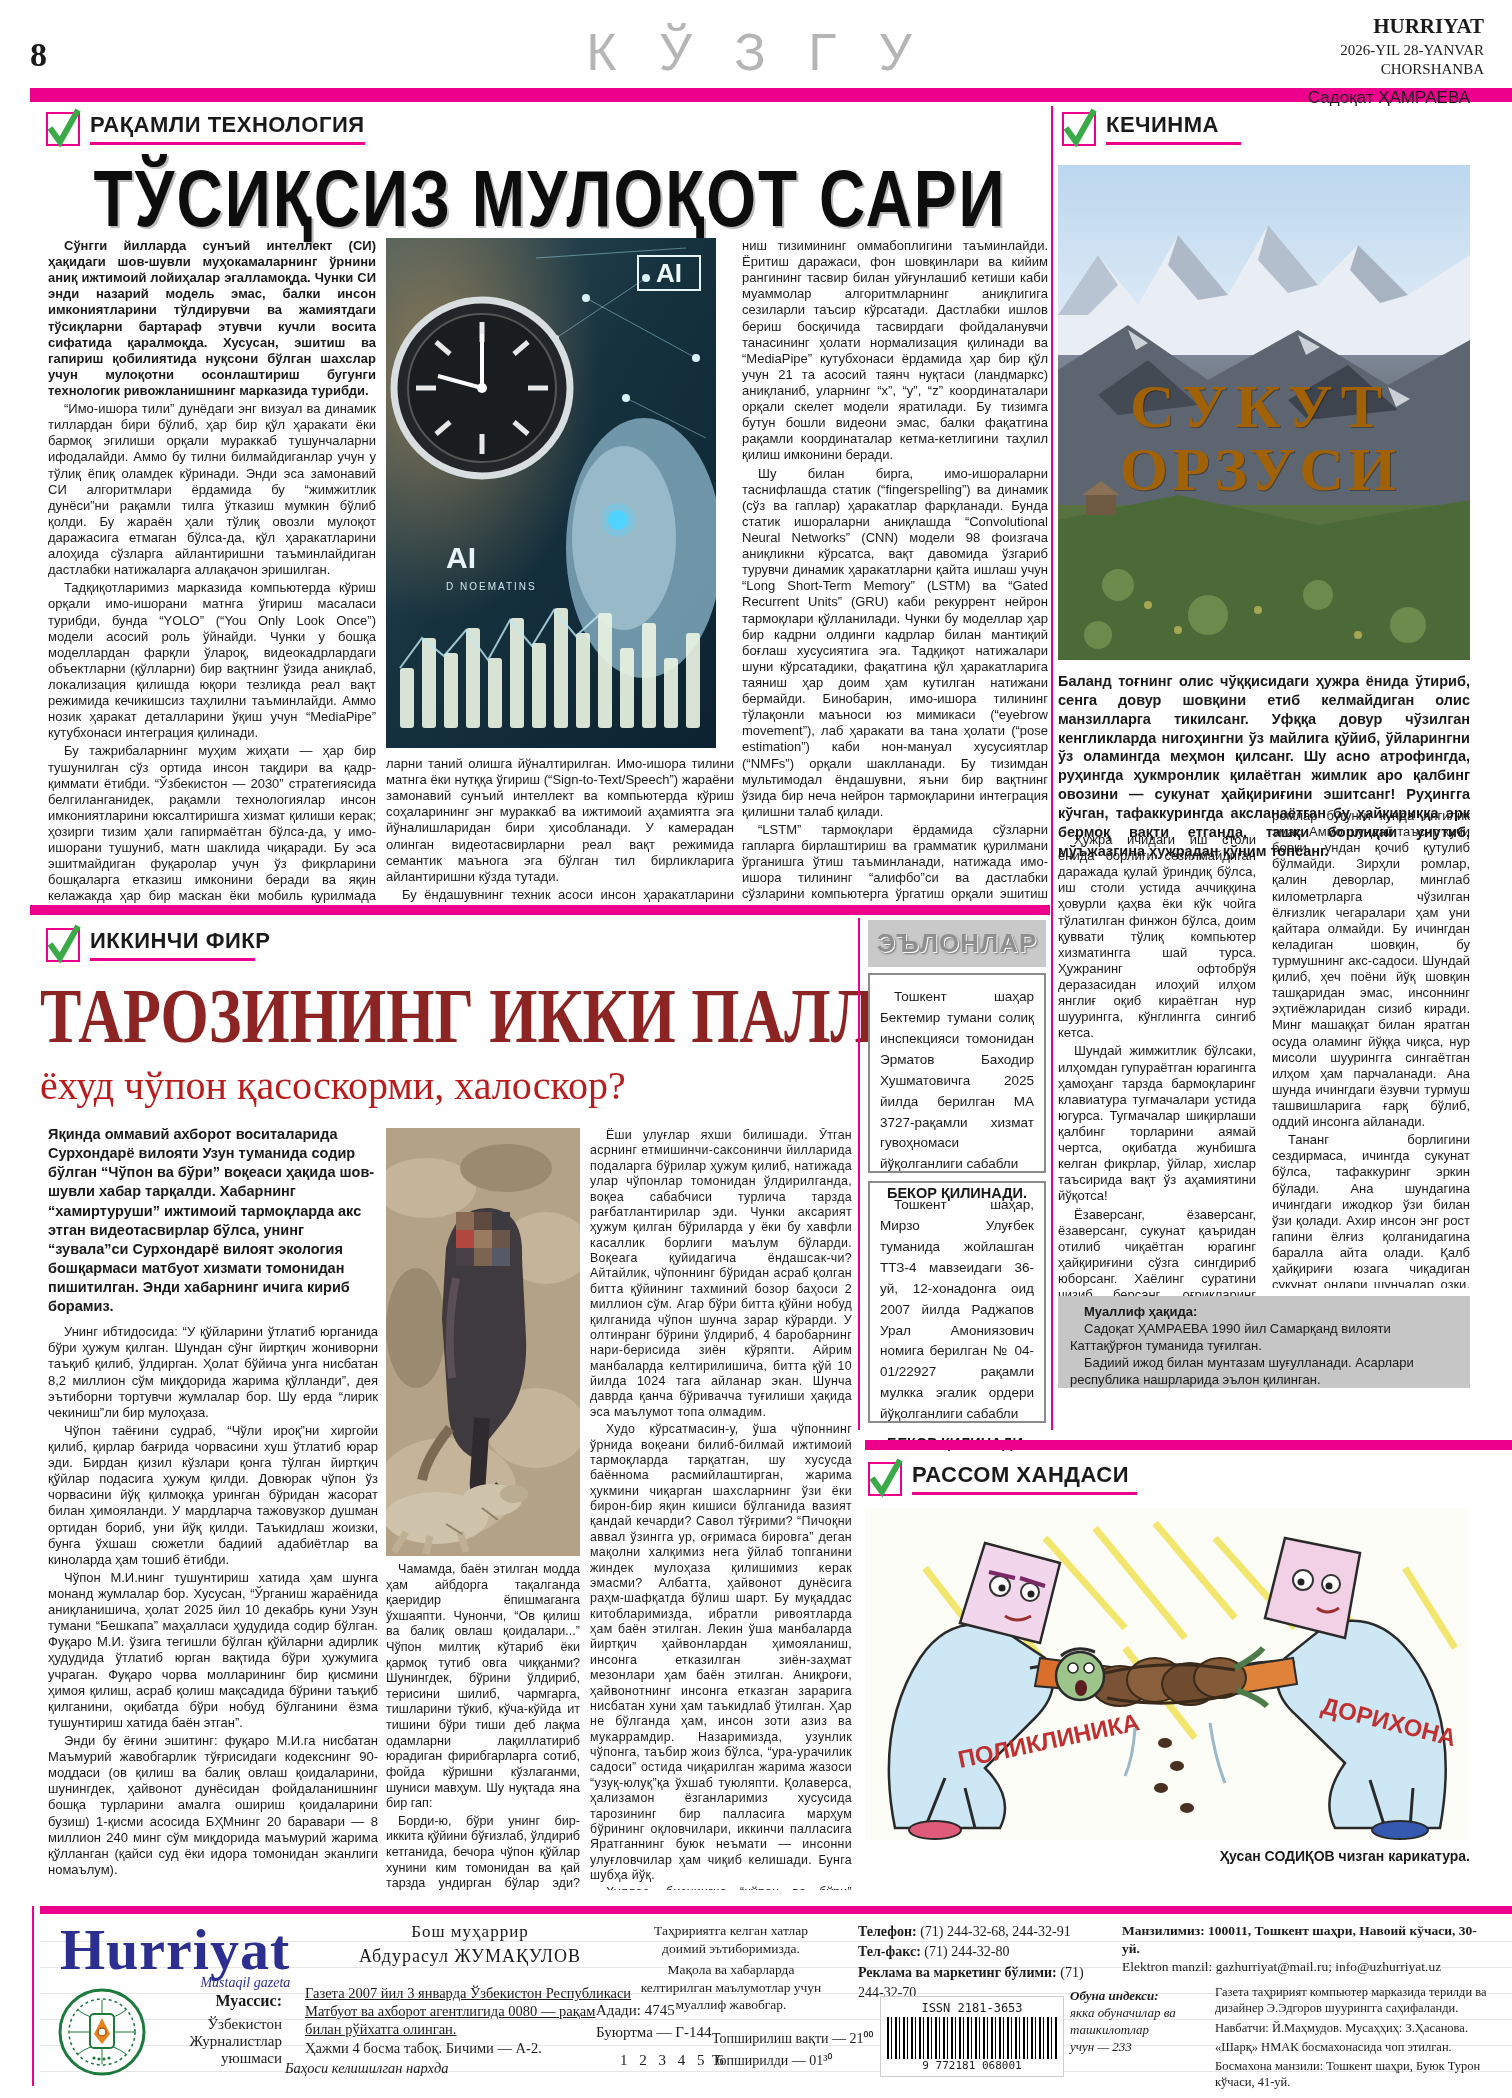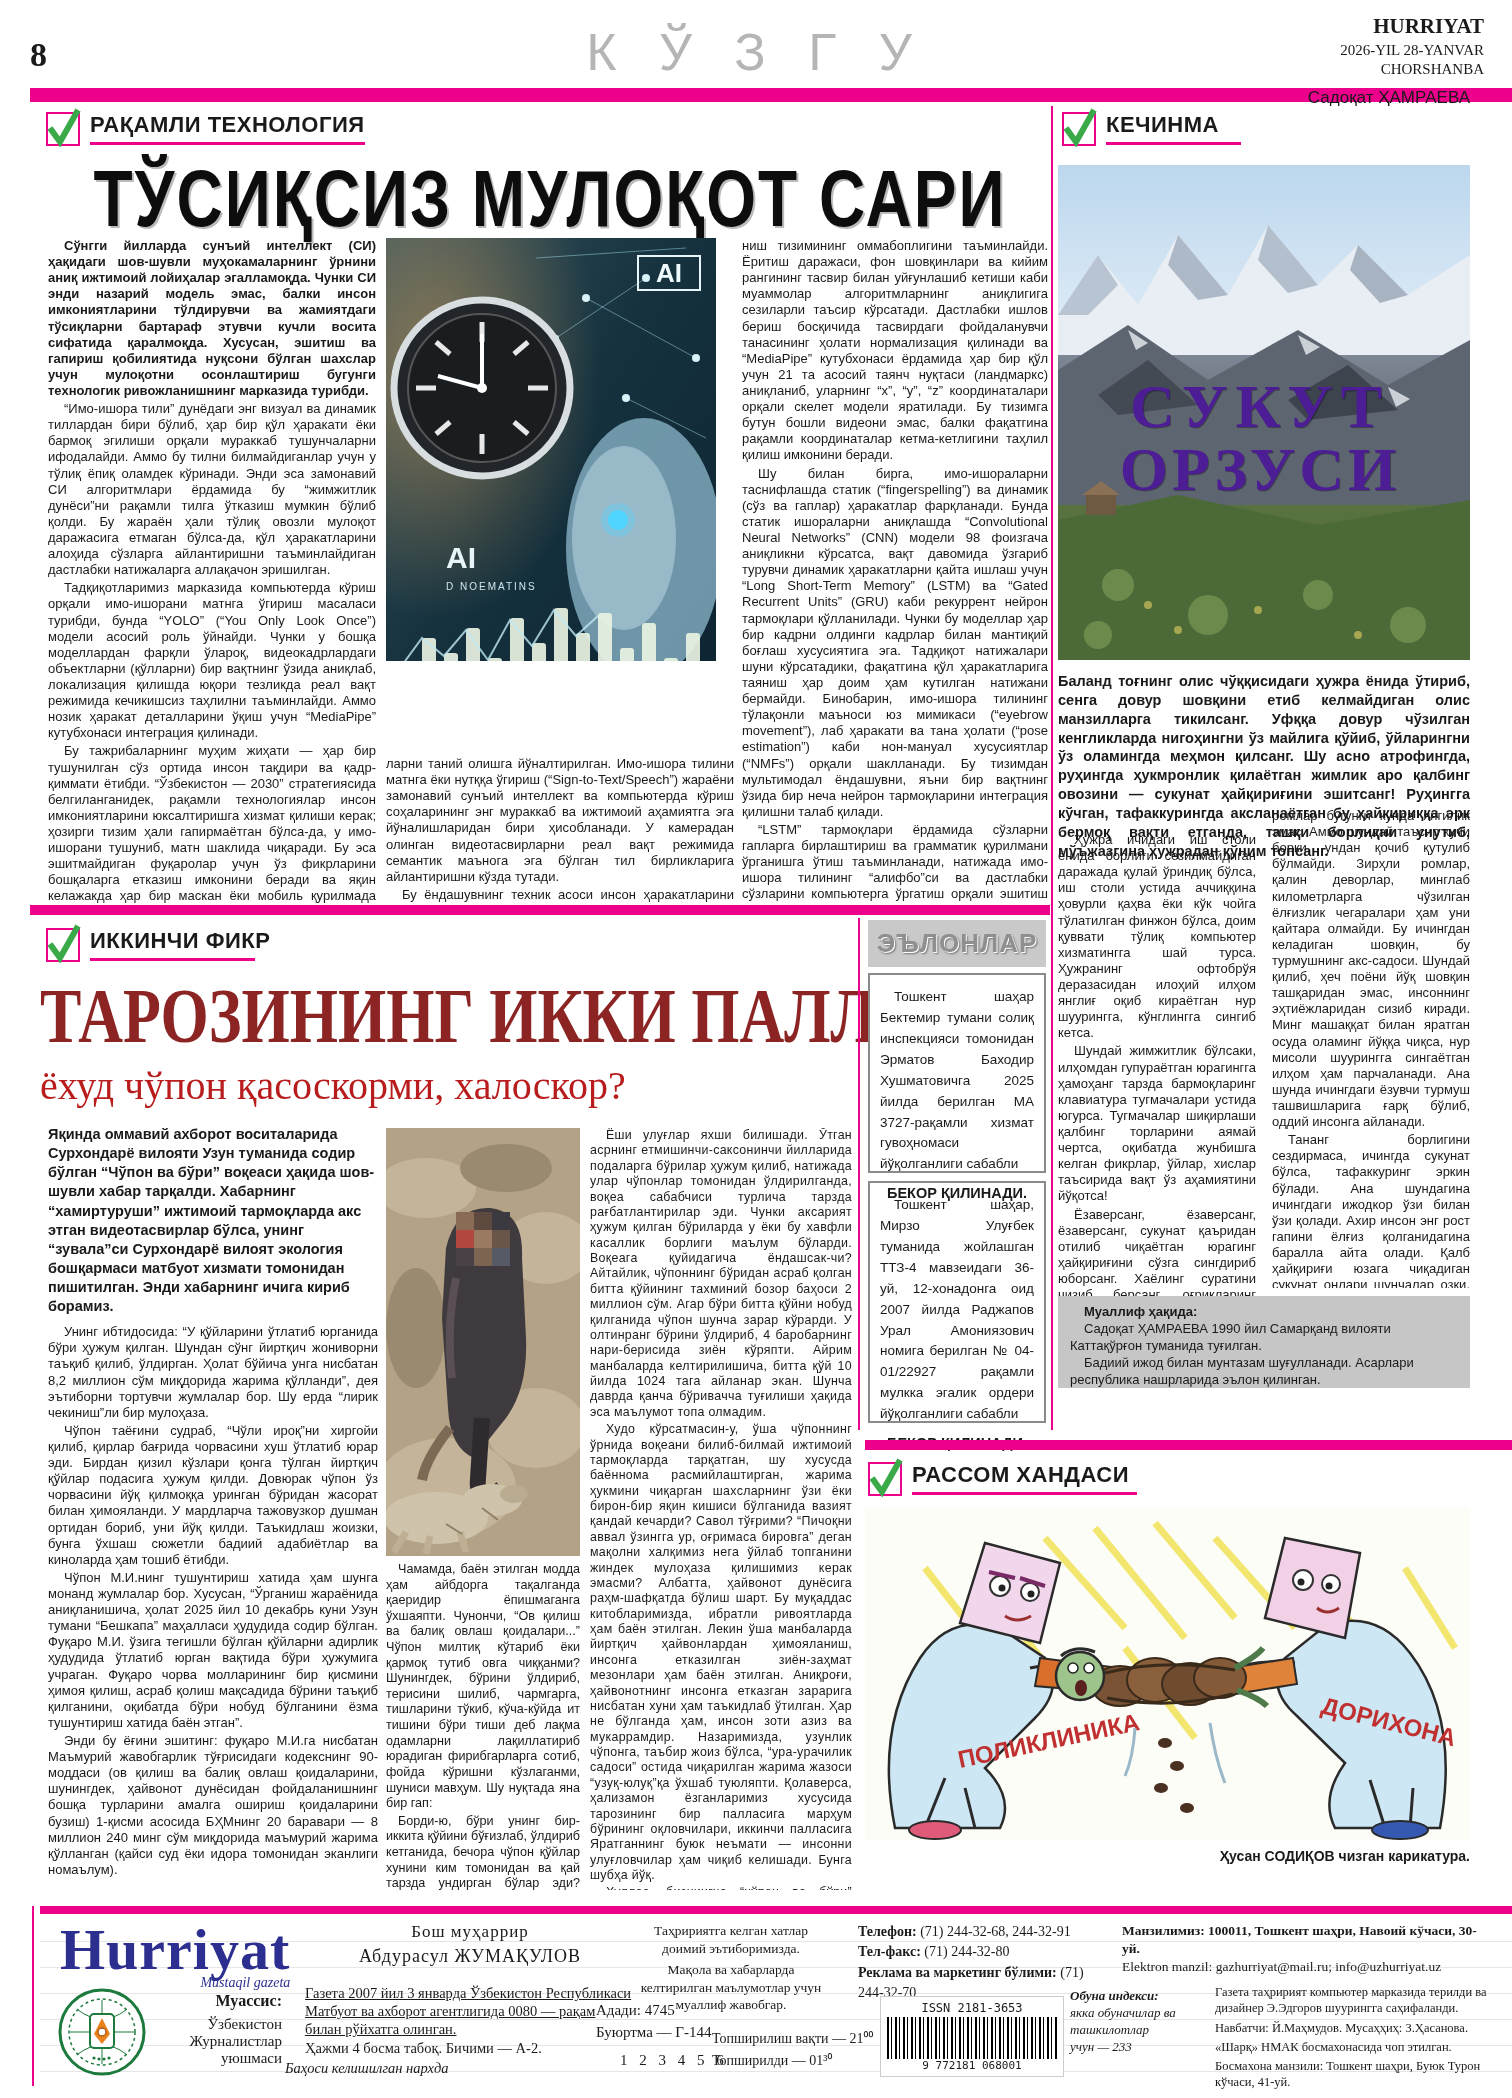--- a/index.html
+++ b/index.html
@@ -51,21 +51,21 @@
 </div>
 <div class="abs headline1" style="left:55px;top:152px;width:990px;">ТЎСИҚСИЗ МУЛОҚОТ САРИ</div>
 
 <div class="abs body-text" style="left:48px;top:238px;width:328px;height:665px;overflow:hidden;">
   <p class="lead">Сўнгги йилларда сунъий интеллект (СИ) ҳақидаги шов-шувли муҳокамаларнинг ўрнини аниқ ижтимоий лойиҳалар эгалламоқда. Чунки СИ энди назарий модель эмас, балки инсон имкониятларини тўлдирувчи ва жамиятдаги тўсиқларни бартараф этувчи кучли восита сифатида қаралмоқда. Хусусан, эшитиш ва гапириш қобилиятида нуқсони бўлган шахслар учун мулоқотни осонлаштириш бугунги технологик ривожланишнинг марказида турибди.</p>
   <p>“Имо-ишора тили” дунёдаги энг визуал ва динамик тиллардан бири бўлиб, ҳар бир қўл ҳаракати ёки бармоқ эгилиши орқали мураккаб тушунчаларни ифодалайди. Аммо бу тилни билмайдиганлар учун у тўлиқ ёпиқ оламдек кўринади. Энди эса замонавий СИ алгоритмлари ёрдамида бу “жимжитлик дунёси”ни рақамли тилга ўтказиш мумкин бўлиб қолди. Бу жараён ҳали тўлиқ овозли мулоқот даражасига етмаган бўлса-да, қўл ҳаракатларини алоҳида сўзларга айлантиришни таъминлайдиган дастлабки натижаларга аллақачон эришилган.</p>
   <p>Тадқиқотларимиз марказида компьютерда кўриш орқали имо-ишорани матнга ўгириш масаласи турибди, бунда “YOLO” (“You Only Look Once”) модели асосий роль ўйнайди. Чунки у бошқа моделлардан фарқли ўлароқ, видеокадрлардаги объектларни (қўлларни) бир вақтнинг ўзида аниқлаб, локализация қилишда юқори тезликда реал вақт режимида кечикишсиз таҳлилни таъминлайди. Аммо нозик ҳаракат деталларини ўқиш учун “MediaPipe” кутубхонаси интеграция қилинади.</p>
   <p>Бу тажрибаларнинг муҳим жиҳати — ҳар бир тушунилган сўз ортида инсон тақдири ва қадр-қиммати ётибди. “Ўзбекистон — 2030” стратегиясида белгиланганидек, рақамли технологиялар инсон имкониятларини юксалтиришга хизмат қилиши керак; ҳозирги тизим ҳали гапирмаётган бўлса-да, у имо-ишорани тушуниб, матн шаклида чиқаради. Бу эса эшитмайдиган фуқаролар учун ўз фикрларини бошқаларга етказиш имконини беради ва яқин келажакда ҳар бир маскан ёки мобиль қурилмада стандарт воситага айланади. Ҳозирги натижалар “визуал луғат” босқичида бўлиб, қурилмалар ҳозирча “салом”, “раҳмат”, “ҳа // йўқ”, “ёрдам беринг” каби таянч сўз-</p>
 </div>
 
-<div class="abs photo-frame" style="left:386px;top:238px;width:330px;height:423px;">
+<div class="abs photo-frame" style="left:386px;top:238px;width:330px;height:510px;">
   <svg width="330" height="510" viewBox="0 0 330 510">
     <defs>
       <linearGradient id="aibg" x1="0" y1="0" x2="1" y2="1">
         <stop offset="0" stop-color="#35545e"></stop>
           <stop offset=".45" stop-color="#16323f"></stop>
           <stop offset="1" stop-color="#0c2230"></stop>
       </linearGradient>
       <radialGradient id="warm" cx=".15" cy=".25" r=".5">
         <stop offset="0" stop-color="#d8a05a" stop-opacity=".55"></stop>
           <stop offset="1" stop-color="#d8a05a" stop-opacity="0"></stop>
@@ -196,21 +196,21 @@
       </g>
     <g fill="#d8c860" opacity=".65">
         <circle cx="90" cy="440" r="4"></circle>
         <circle cx="120" cy="465" r="4"></circle>
         <circle cx="200" cy="445" r="4"></circle>
         <circle cx="300" cy="470" r="4"></circle>
       </g>
     <rect x="28" y="330" width="30" height="20" fill="#6e5a42"></rect>
       <polygon points="24,330 43,316 62,330" fill="#8a7054"></polygon>
   </svg>
-  <div class="abs" style="left:0;right:8px;top:210px;text-align:center;font-family:'Liberation Serif',serif;font-weight:bold;color:#4c1d95;text-shadow:1px 1px 0 #00000055;">
+  <div class="abs" style="left:0;right:8px;top:210px;text-align:center;font-family:'Liberation Serif',serif;font-weight:bold;color:#a16207;text-shadow:1px 1px 0 #00000055;">
     <div style="font-size:62px;letter-spacing:8px;line-height:1.0;">СУКУТ</div>
     <div style="font-size:62px;letter-spacing:4px;line-height:1.05;">ОРЗУСИ</div>
   </div>
 </div>
 
 <div class="abs" style="left:1058px;top:672px;width:412px;font-size:14.5px;line-height:1.3;font-weight:bold;text-align:justify;">Баланд тоғнинг олис чўққисидаги ҳужра ёнида ўтириб, сенга довур шовқини етиб келмайдиган олис манзилларга тикилсанг. Уфққа довур чўзилган кенгликларда нигоҳингни ўз майлига қўйиб, ўйларингни ўз оламингда меҳмон қилсанг. Шу асно атрофингда, руҳингда ҳукмронлик қилаётган жимлик аро қалбинг овозини — сукунат ҳайқириғини эшитсанг! Руҳингга кўчган, тафаккурингда аксланаётган бу ҳайқириққа эрк бермоқ вақти етганда, ташқи борлиқни унутиб, мўъжазгина ҳужрадан қўним топсанг.</div>
 
 <div class="abs body-text" style="left:1058px;top:808px;width:198px;height:480px;overflow:hidden;margin-top:24px;">
   <p>Ҳужра ичидаги иш столи ёнида борлиги сезилмайдиган даражада қулай ўриндиқ бўлса, иш столи устида аччиққина ҳовурли қаҳва ёки кўк чойга тўлатилган финжон бўлса, доим қуввати тўлиқ компьютер хизматингга шай турса. Ҳужранинг офтобрўя деразасидан илоҳий илҳом янглиғ оқиб кираётган нур шуурингга, кўнглингга сингиб кетса.</p>
   <p>Шундай жимжитлик бўлсаки, илҳомдан гупураётган юрагингга ҳамоҳанг тарзда бармоқларинг клавиатура тугмачалари устида югурса. Тугмачалар шиқирлаши қалбинг торларини аямай чертса, оқибатда жунбишга келган фикрлар, ўйлар, хислар таъсирида вақт ўз аҳамиятини йўқотса!</p>

